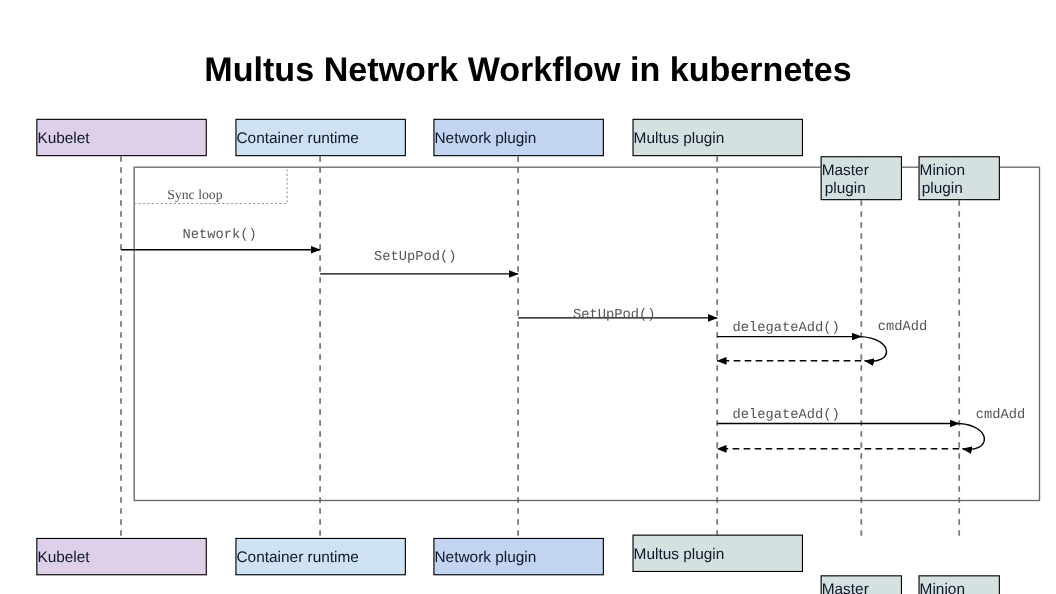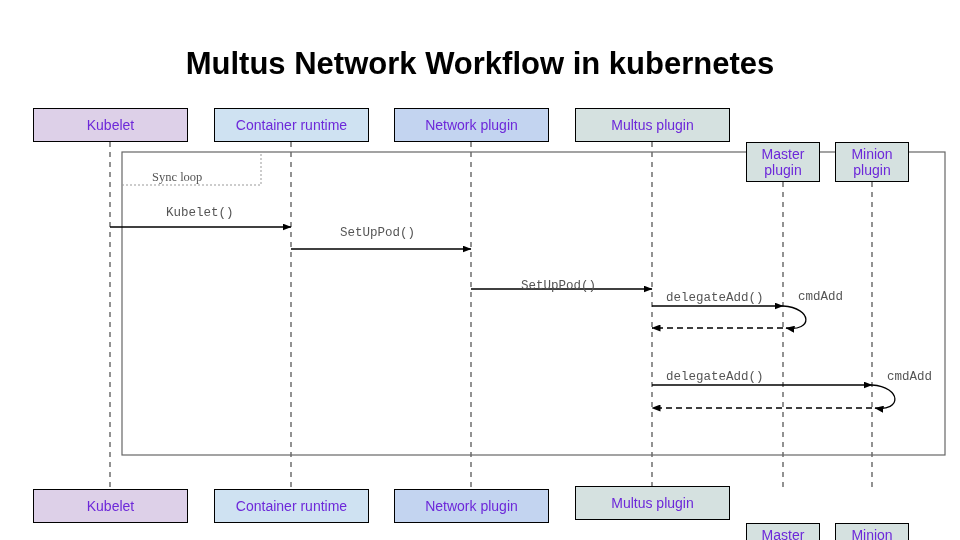--- a/index.html
+++ b/index.html
@@ -32,25 +32,25 @@
     color: #000000;
     letter-spacing: 0px;
     white-space: nowrap;
   }
   .participant-box {
     position: absolute;
     box-sizing: border-box;
     border: 1px solid #000000;
     display: flex;
     align-items: center;
-    justify-content: center;
+    justify-content: flex-start;
     text-align: center;
     font-family: "Liberation Sans", sans-serif;
     font-size: 14px;
-    color: #6d28d9;
+    color: #0f172a;
     line-height: 16px;
   }
   .participant-box.two-line {
     font-size: 14px;
     line-height: 16px;
     margin-top: 37px;
   }
   .msg-label {
     position: absolute;
     font-family: "Liberation Mono", monospace;
@@ -139,21 +139,21 @@
     </div>
     <div class="participant-box two-line" style="left: 835px; top: 105px; width: 74px; height: 40px; background: rgb(213, 225, 224);">
       <span>Minion<br>plugin</span>
     </div>
     <div class="participant-box two-line" style="left: 835px; top: 486px; width: 74px; height: 40px; background: rgb(213, 225, 224);">
       <span>Minion<br>plugin</span>
     </div>
   </div>
 
 <div id="labels-layer">
-    <div class="msg-label" style="left: 166px; top: 206px; color: rgb(85, 85, 85);">Kubelet()</div>
+    <div class="msg-label" style="left: 166px; top: 206px; color: rgb(85, 85, 85);">Network()</div>
     <div class="msg-label" style="left: 340px; top: 226px; color: rgb(85, 85, 85);">SetUpPod()</div>
     <div class="msg-label" style="left: 521px; top: 279px; color: rgb(85, 85, 85);">SetUpPod()</div>
     <div class="msg-label" style="left: 666px; top: 291px; color: rgb(85, 85, 85);">delegateAdd()</div>
     <div class="msg-label" style="left: 798px; top: 290px; color: rgb(85, 85, 85);">cmdAdd</div>
     <div class="msg-label" style="left: 666px; top: 370px; color: rgb(85, 85, 85);">delegateAdd()</div>
     <div class="msg-label" style="left: 887px; top: 370px; color: rgb(85, 85, 85);">cmdAdd</div>
     <div class="frame-label" style="left: 152px; top: 170px; color: rgb(85, 85, 85);">Sync loop</div>
   </div>
 
 </body></html>

